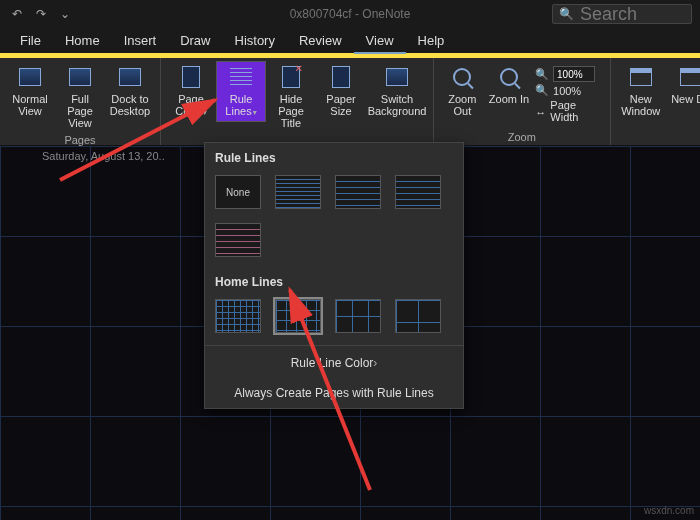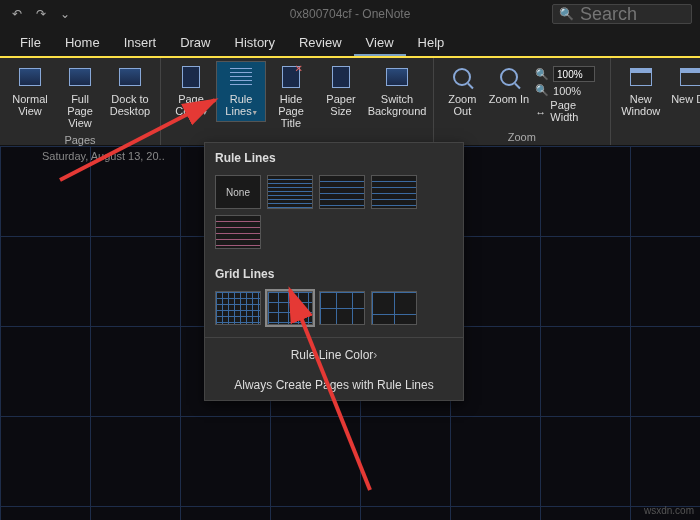--- a/index.html
+++ b/index.html
@@ -4,40 +4,40 @@
 <style>
 *{box-sizing:border-box;margin:0;padding:0;font-family:"Segoe UI",Arial,sans-serif;user-select:none}
 body{width:700px;height:520px;background:#0a0a0f;overflow:hidden;position:relative}
 .titlebar{height:28px;background:#1a1a1a;display:flex;align-items:center;color:#ccc;font-size:12px;position:relative}
 .tb-left{display:flex;gap:10px;padding-left:10px;align-items:center}
 .tb-icon{width:14px;height:14px;display:inline-flex;align-items:center;justify-content:center;color:#aaa;font-size:12px}
 .tb-center{position:absolute;left:50%;transform:translateX(-50%);color:#737373;font-size:12px}
 .tb-right{margin-left:auto;display:flex;align-items:center;gap:6px;padding-right:8px}
 .search-box{display:flex;align-items:center;background:#2a2a2a;border:1px solid #444;border-radius:2px;padding:1px 6px;width:140px;height:20px;font-size:12px;color:#ccc;gap:6px}
 .search-box input{background:transparent;border:none;outline:none;color:#22c55e;font-size:18px;width:100%}
-.menubar{height:30px;background:#1a1a1a;display:flex;align-items:center;gap:0;padding-left:8px;color:#ddd;font-size:13px;border-bottom:2px solid #fde047}
+.menubar{height:30px;background:#1a1a1a;display:flex;align-items:center;gap:0;padding-left:8px;color:#ddd;font-size:13px;border-bottom:5px solid #fde047}
 .menu-item{padding:6px 12px;cursor:pointer}
 .menu-item.active{border-bottom:2px solid #7aa0c4;padding-bottom:4px}
 .ribbon{height:88px;background:#2a2a2a;display:flex;align-items:stretch;color:#ddd;font-size:11px;border-bottom:1px solid #111;position:relative}
 .ribbon-group{display:flex;flex-direction:column;align-items:center;padding:4px 6px 2px;border-right:1px solid #444}
 .ribbon-row{display:flex;gap:2px;flex:1;align-items:flex-start}
 .ribbon-btn{display:flex;flex-direction:column;align-items:center;justify-content:flex-start;width:48px;padding:3px 2px;cursor:pointer;text-align:center;line-height:1.1;gap:2px}
 .ribbon-btn.wide{width:60px}
-.ribbon-btn.sel{background:#0c4a6e;outline:1px solid #555}
+.ribbon-btn.sel{background:#6d28d9;outline:1px solid #555}
 .ribbon-ico{width:24px;height:24px;display:flex;align-items:center;justify-content:center;margin-bottom:2px}
 .group-label{text-align:center;font-size:11px;color:#aaa;padding-top:2px}
 .zoom-stack{display:flex;flex-direction:column;gap:2px;font-size:11px;justify-content:center;padding:4px 2px}
 .zoom-line{display:flex;align-items:center;gap:4px}
 .zoom-input{width:42px;height:16px;background:#1e1e1e;border:1px solid #555;color:#fff;font-size:10px;padding:0 3px}
 .canvas{position:absolute;top:146px;left:0;right:0;bottom:0;background:#0b0b10;overflow:hidden}
 .grid-bg{position:absolute;inset:0;background-image:linear-gradient(to right,#1e2d4a 1px,transparent 1px),linear-gradient(to bottom,#1e2d4a 1px,transparent 1px);background-size:90px 90px}
 .date-label{position:absolute;top:4px;left:42px;color:#888;font-size:11px}
 .dropdown{position:absolute;top:142px;left:204px;width:260px;background:#2e2e2e;border:1px solid #444;box-shadow:0 4px 12px rgba(0,0,0,.6);color:#ddd;font-size:12px;z-index:10}
 .dd-section-title{padding:8px 10px 6px;font-weight:600}
-.dd-swatches{display:flex;gap:6px;padding:4px 10px 10px;flex-wrap:wrap}
+.dd-swatches{display:flex;gap:14px;padding:4px 10px 10px;flex-wrap:wrap}
 .swatch{width:46px;height:34px;border:1px solid #555;background:#1a1a1a;cursor:pointer;position:relative;overflow:hidden}
 .swatch.sel{outline:2px solid #888}
 .swatch.none{display:flex;align-items:center;justify-content:center;font-size:10px;color:#ccc}
 .dd-sep{height:1px;background:#444;margin:2px 0}
 .dd-menuitem{padding:8px 4px;display:flex;align-items:center;justify-content:center;cursor:pointer}
 .chev{color:#aaa}
 .arrow{position:absolute;z-index:20;pointer-events:none}
 .arrow svg{overflow:visible}
 .watermark{position:absolute;right:6px;bottom:4px;color:#555;font-size:10px}
 
@@ -212,21 +212,21 @@
   <div class="dd-section-title">Rule Lines</div>
   <div class="dd-swatches">
     <div class="swatch none">
         <span>None</span>
       </div>
     <div class="swatch ruled narrow"></div>
     <div class="swatch ruled"></div>
     <div class="swatch ruled"></div>
     <div class="swatch ruled pink"></div>
   </div>
-  <div class="dd-section-title">Grid Lines</div>
+  <div class="dd-section-title">Home Lines</div>
   <div class="dd-swatches">
     <div class="swatch gridp grid-sm"></div>
     <div class="swatch gridp grid-md sel"></div>
     <div class="swatch gridp grid-lg"></div>
     <div class="swatch gridp grid-xl"></div>
   </div>
   <div class="dd-sep"></div>
   <div class="dd-menuitem">
     <span>Rule Line Color</span>
     <span class="chev">›</span>

